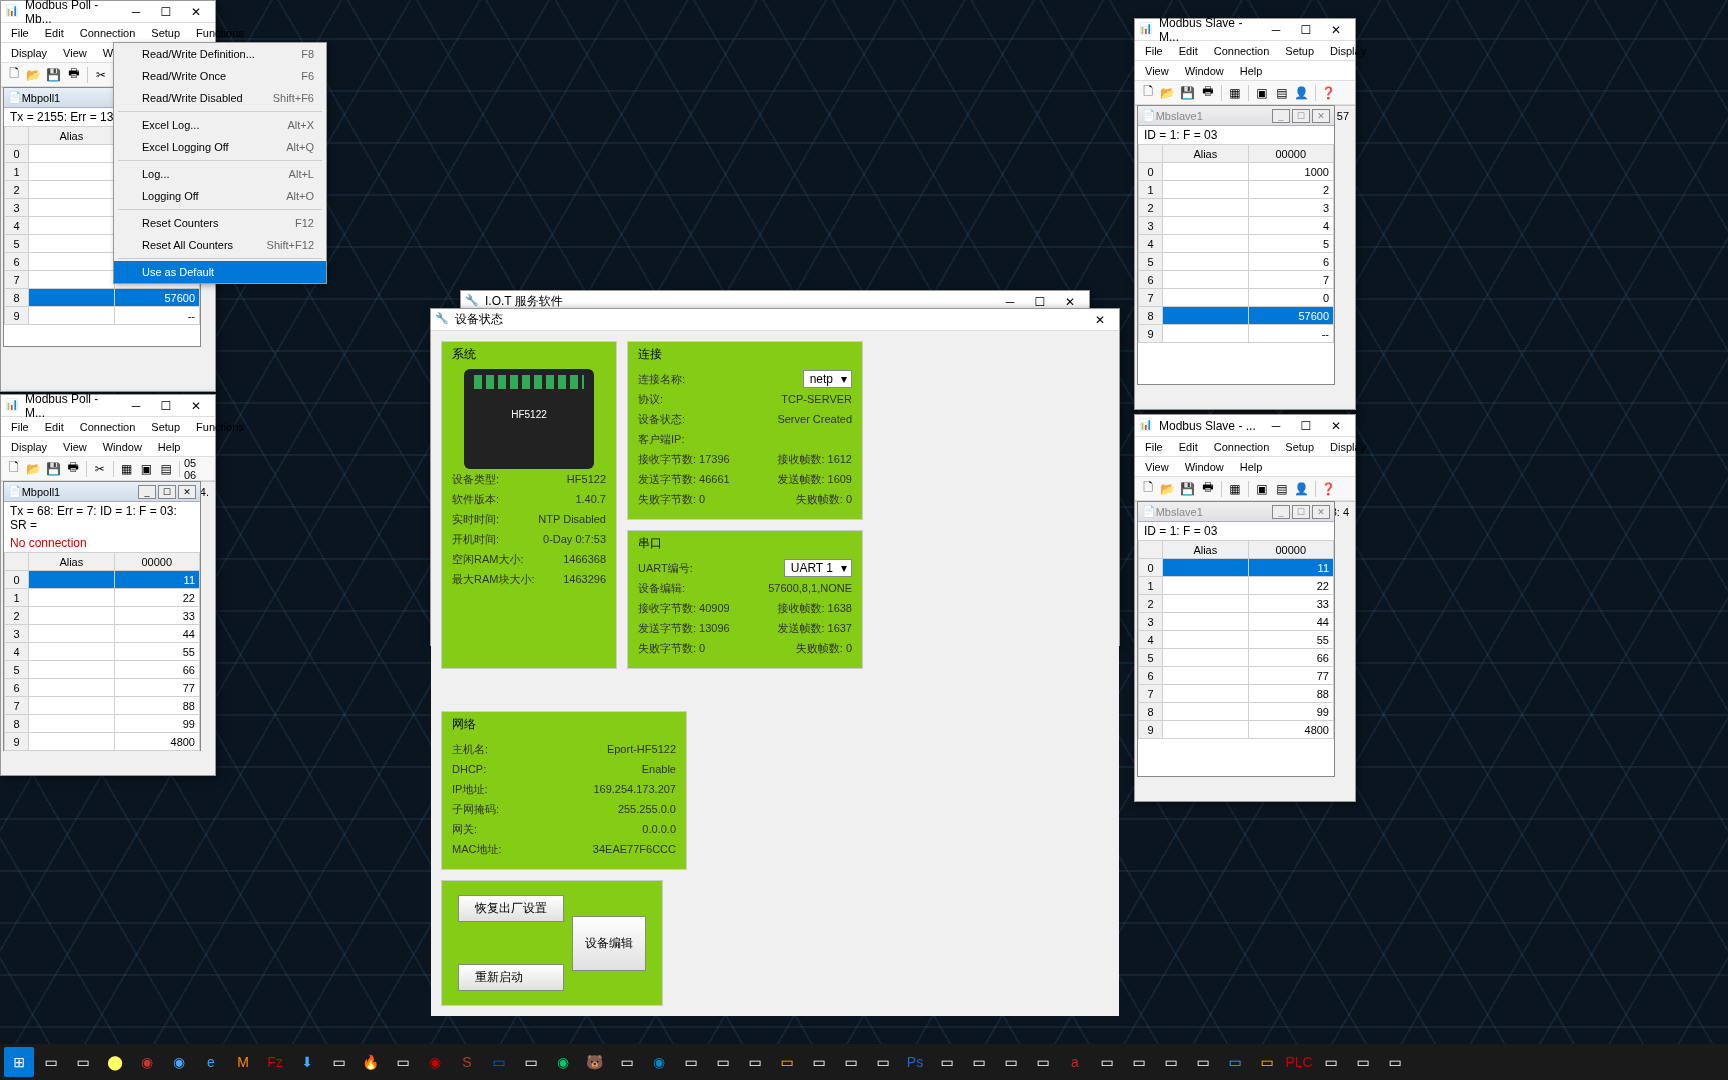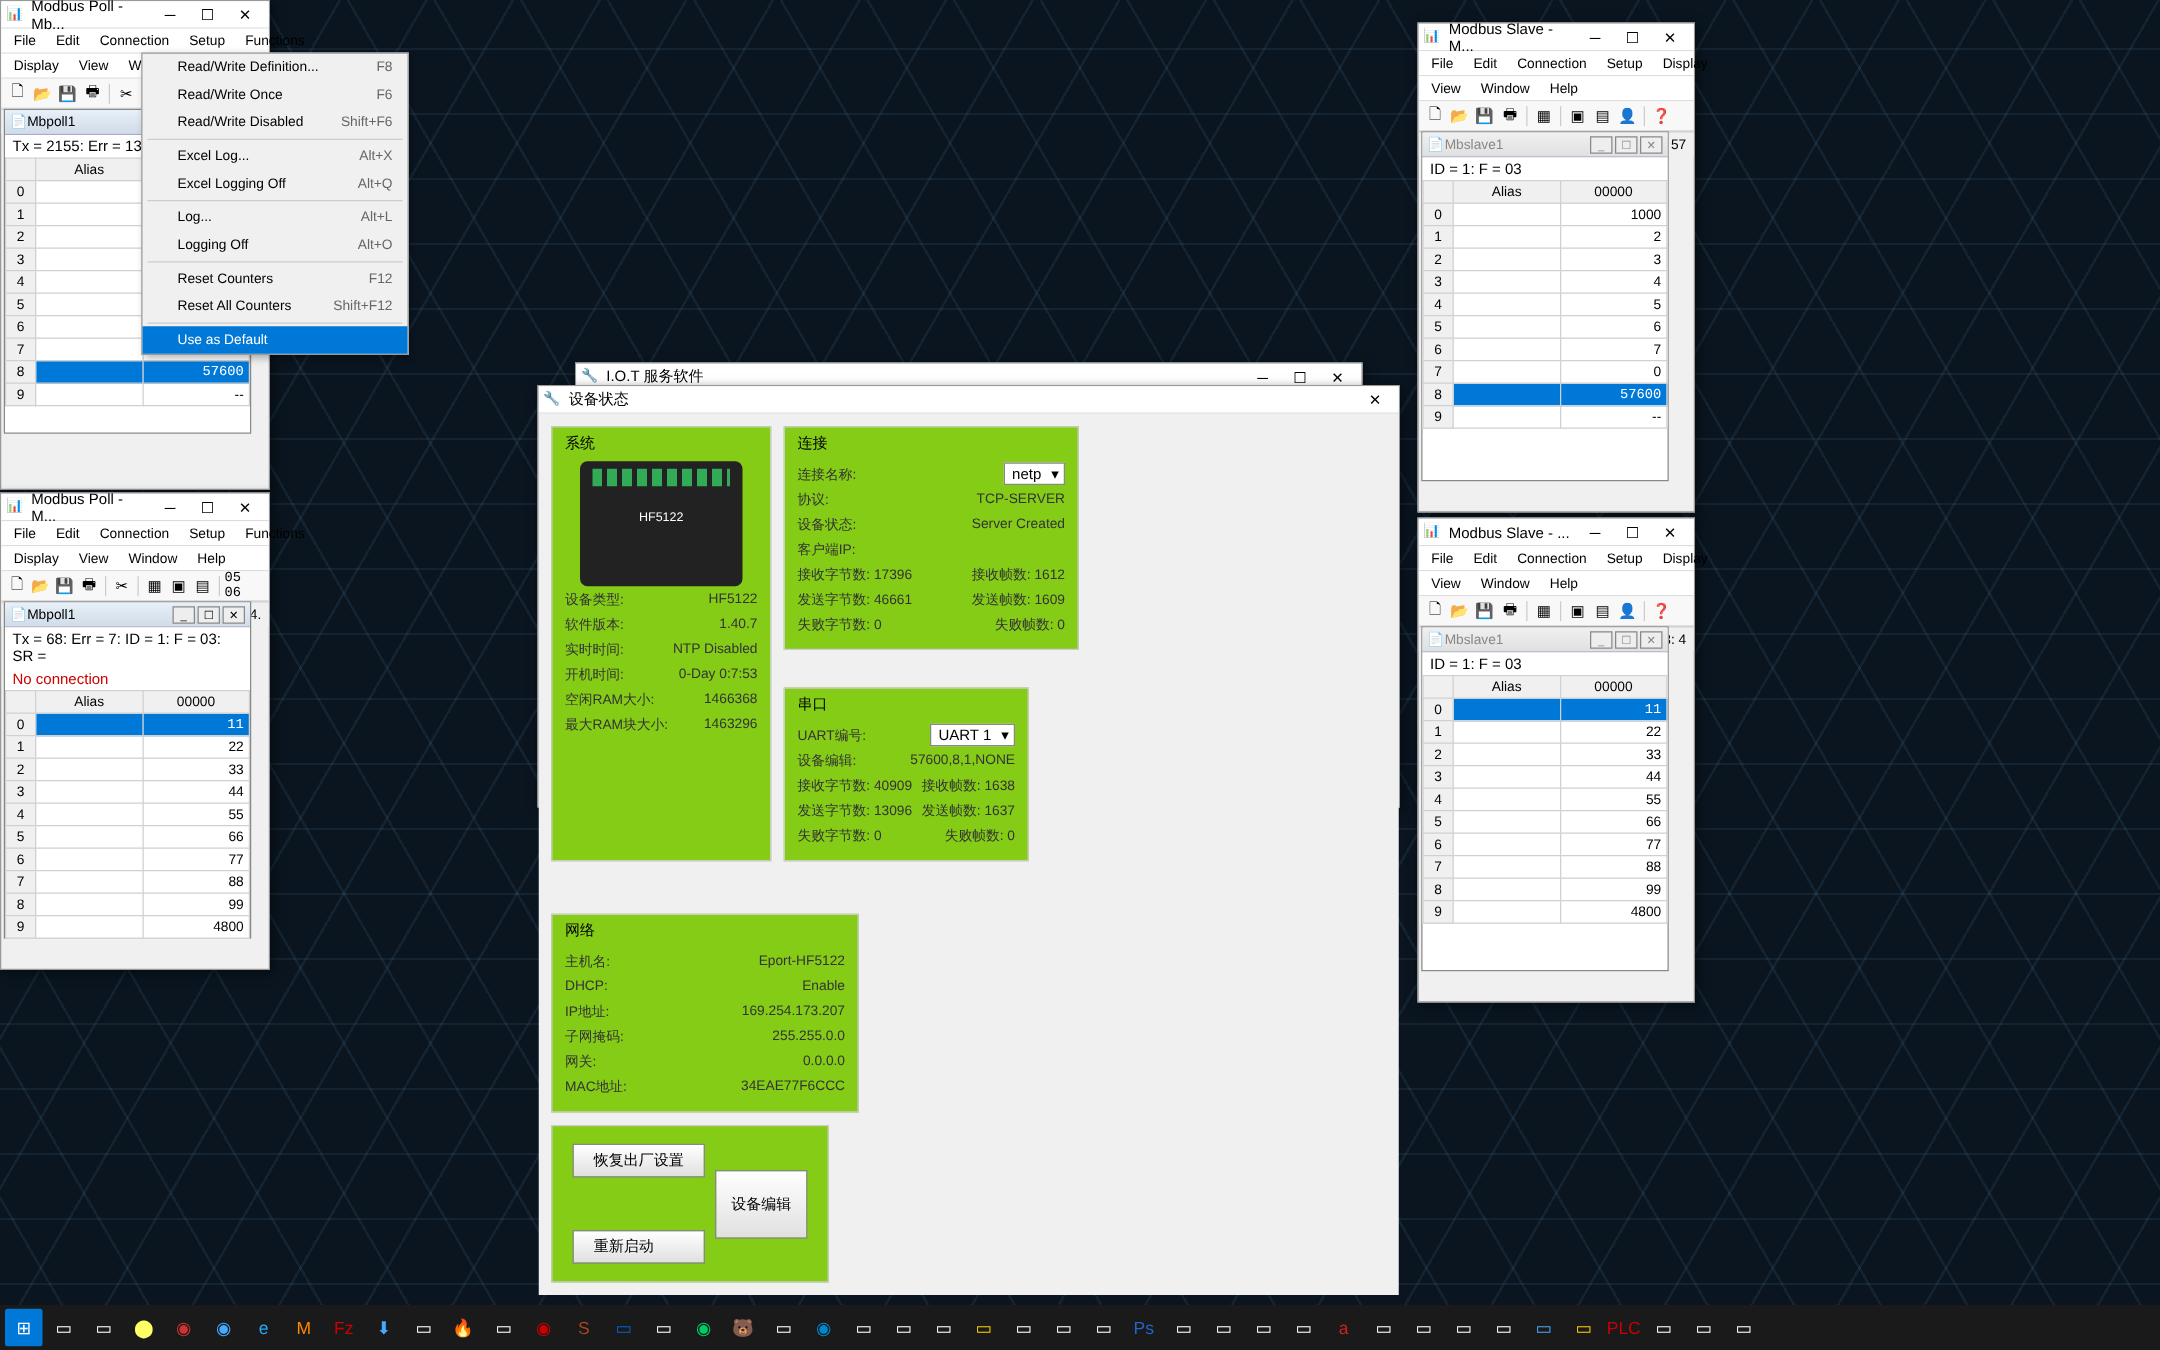--- a/index.html
+++ b/index.html
@@ -29,21 +29,21 @@
 .subwin-title.inactive { background: linear-gradient(#f0f0f0, #e0e0e0); color: #888; }
 .subwin-btns { display: flex; margin-left: auto; gap: 2px; }
 .subwin-btn { width: 18px; height: 14px; border: 1px solid #888; background: #eee; display: flex; align-items: center; justify-content: center; font-size: 9px; cursor: pointer; }
 .statusline { padding: 2px 6px; background: #fff; font-size: 12px; }
 .statusline.red { color: #c00; }
 .grid { width: 100%; border-collapse: collapse; background: #fff; }
 .grid th, .grid td { border: 1px solid #d0d0d0; height: 18px; padding: 0 4px; font-size: 11px; }
 .grid th { background: #f0f0f0; font-weight: normal; text-align: center; }
 .grid td.rownum { background: #f0f0f0; text-align: center; width: 22px; }
 .grid td.val { text-align: right; }
-.grid td.sel { background: #0078d7; color: #fff; font-family: Liberation Mono, monospace; }
+.grid td.sel { background: #0078d7; color: #fff; }
 .statusbar { height: 20px; background: #f0f0f0; border-top: 1px solid #ccc; display: flex; align-items: center; padding: 0 6px; font-size: 11px; }
 .statusbar .right { margin-left: auto; }
 .dropdown { position: absolute; background: #f0f0f0; border: 1px solid #999; box-shadow: 2px 2px 6px rgba(0,0,0,0.3); z-index: 100; }
 .dditem { height: 22px; display: flex; align-items: center; padding: 0 12px 0 28px; cursor: pointer; position: relative; }
 .dditem .shortcut { margin-left: auto; padding-left: 20px; color: #666; }
 .dditem:hover, .dditem.hover { background: #0078d7; color: #fff; }
 .dditem.hover .shortcut { color: #fff; }
 .ddsep { height: 1px; background: #ccc; margin: 2px 4px; }
 .iot-body { padding: 10px; background: #f0f0f0; display: flex; gap: 10px; flex-wrap: wrap; }
 .iot-panel { border: 1px solid #ccc; background: #84cc16; padding: 4px 10px 10px; }
@@ -252,21 +252,21 @@
     <div class="tbtn">📂</div>
     <div class="tbtn">💾</div>
     <div class="tbtn">🖶</div>
     <div class="tsep"></div>
     <div class="tbtn">✂</div>
     <div class="tsep"></div>
     <div class="tbtn">▦</div>
     <div class="tbtn">▣</div>
     <div class="tbtn">▤</div>
     <div class="tsep"></div>
-    <span style="font-size:11px;font-family:Liberation Mono, monospace;">05  06</span>
+    <span style="font-size:11px;font-family:Liberation Sans, sans-serif;">05  06</span>
   </div>
   <div class="subwin" style="left:2px; top:86px; width:198px; height:270px;">
     <div class="subwin-title">
       <span>📄</span>
       <span>Mbpoll1</span>
       <div class="subwin-btns">
         <div class="subwin-btn">_</div>
         <div class="subwin-btn">☐</div>
         <div class="subwin-btn">✕</div>
       </div>
@@ -647,21 +647,21 @@
             <div class="iot-row">
               <span class="lab">发送字节数: 46661</span>
               <span class="val">发送帧数: 1609</span>
             </div>
             <div class="iot-row">
               <span class="lab">失败字节数: 0</span>
               <span class="val">失败帧数: 0</span>
             </div>
           </div>
       </div>
-      <div class="iot-panel" style="width:196px;margin-top:20px;">
+      <div class="iot-panel" style="width:236px;">
         <div class="iot-panel-title">串口</div>
         <div id="iot-uart">
             <div class="iot-row">
               <span class="lab">UART编号:</span>
               <span class="iot-select">UART 1</span>
             </div>
             <div class="iot-row">
               <span class="lab">设备编辑:</span>
               <span class="val">57600,8,1,NONE</span>
             </div>

